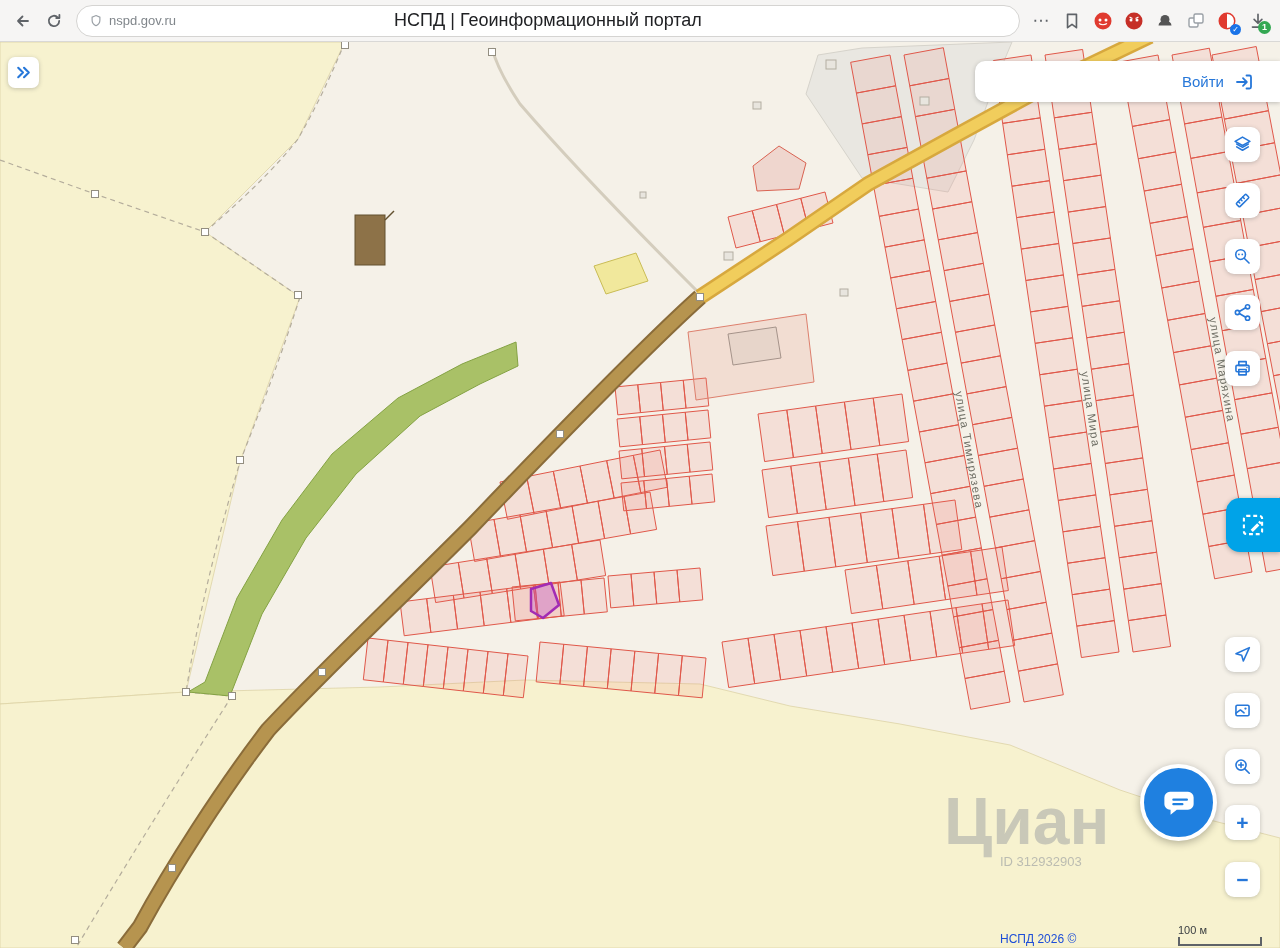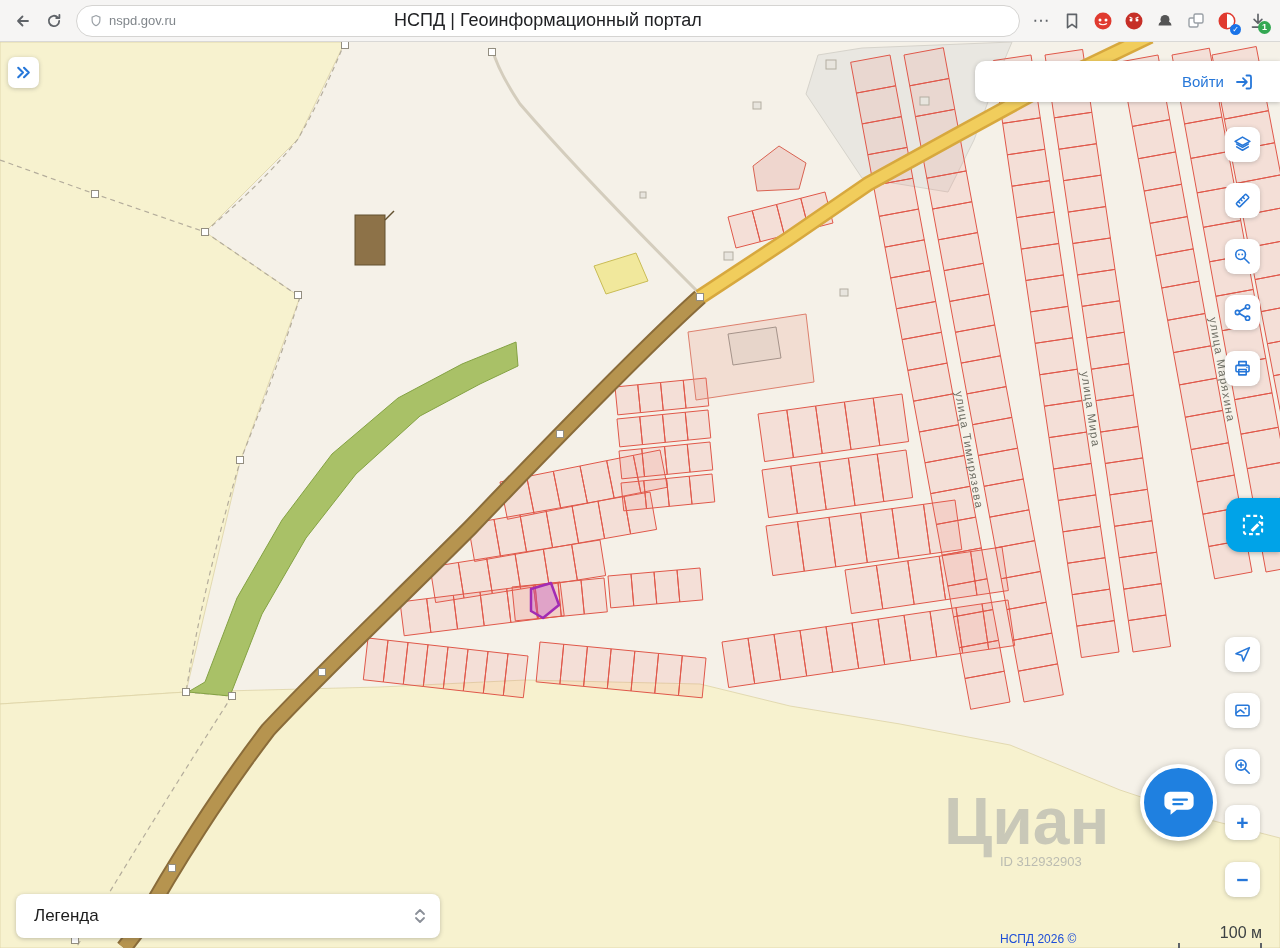--- a/index.html
+++ b/index.html
@@ -64,21 +64,21 @@
     justify-content:center;cursor:pointer;}
   .chat-btn svg{width:36px;height:36px;}
   .legend-bar{left:16px;top:852px;width:424px;height:44px;background:#fff;border-radius:8px;
     box-shadow:0 1px 4px rgba(60,64,67,.3);display:flex;align-items:center;
     padding:0 12px 0 18px;}
   .legend-label{font-size:17px;color:#1c1c1c;flex:1;}
   .legend-bar svg{width:16px;height:20px;stroke:#8a8f98;stroke-width:1.8;fill:none;
     stroke-linecap:round;stroke-linejoin:round;}
   .attribution{left:1000px;top:890px;font-size:12px;color:#1d4ed8;}
   .scalebar{left:1178px;top:882px;width:84px;}
-  .scale-label{font-size:16px;color:#3c4043;text-align:right;margin-bottom:1px;}
+  .scale-label{font-size:11px;color:#3c4043;text-align:left;margin-bottom:1px;}
   .scale-line{height:7px;border-left:2px solid #5f6368;border-right:2px solid #5f6368;
     border-bottom:2px solid #5f6368;}
 </style>
 </head>
 <body>
 
 <div class="screen">
 
   <div class="browser-bar">
     <div class="nav-btn">
@@ -535,26 +535,20 @@
       <span class="zoom-glyph">−</span>
     </div>
 
     <div class="ovl chat-btn">
       <svg viewBox="0 0 32 32">
         <path d="M8 6 h16 a5 5 0 0 1 5 5 v6 a5 5 0 0 1 -5 5 h-10 l-5.5 4.5 v-4.5 h-0.5 a5 5 0 0 1 -5 -5 v-6 a5 5 0 0 1 5 -5 Z" fill="#fff"></path>
         <path d="M11 13 h12 M11 17 h8" stroke="#1f80e0" stroke-width="2" stroke-linecap="round" fill="none"></path>
       </svg>
     </div>
 
-    <div class="ovl legend-bar">
-      <span class="legend-label">Легенда</span>
-      <svg viewBox="0 0 16 20">
-        <path d="M4 8 L8 4 12 8 M4 12 L8 16 12 12"></path>
-      </svg>
-    </div>
 
     <div class="ovl attribution">НСПД 2026 ©</div>
     <div class="ovl scalebar">
       <div class="scale-label">100 м</div>
       <div class="scale-line"></div>
     </div>
   </div>
 </div>
 
 </body></html>

